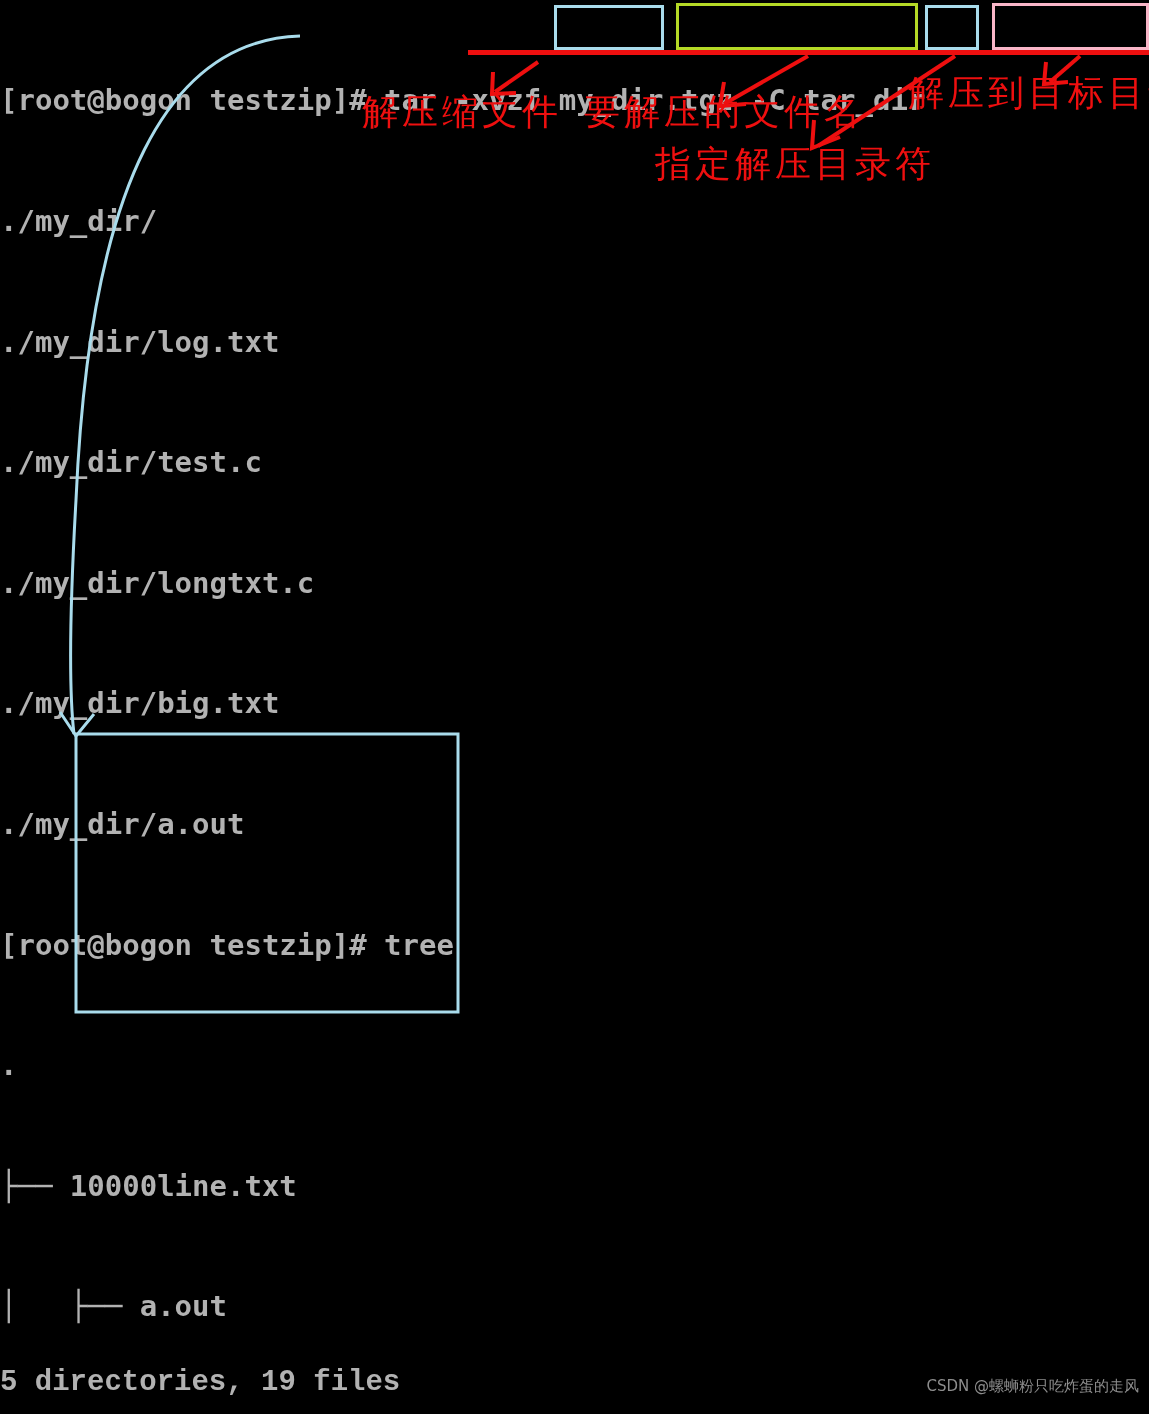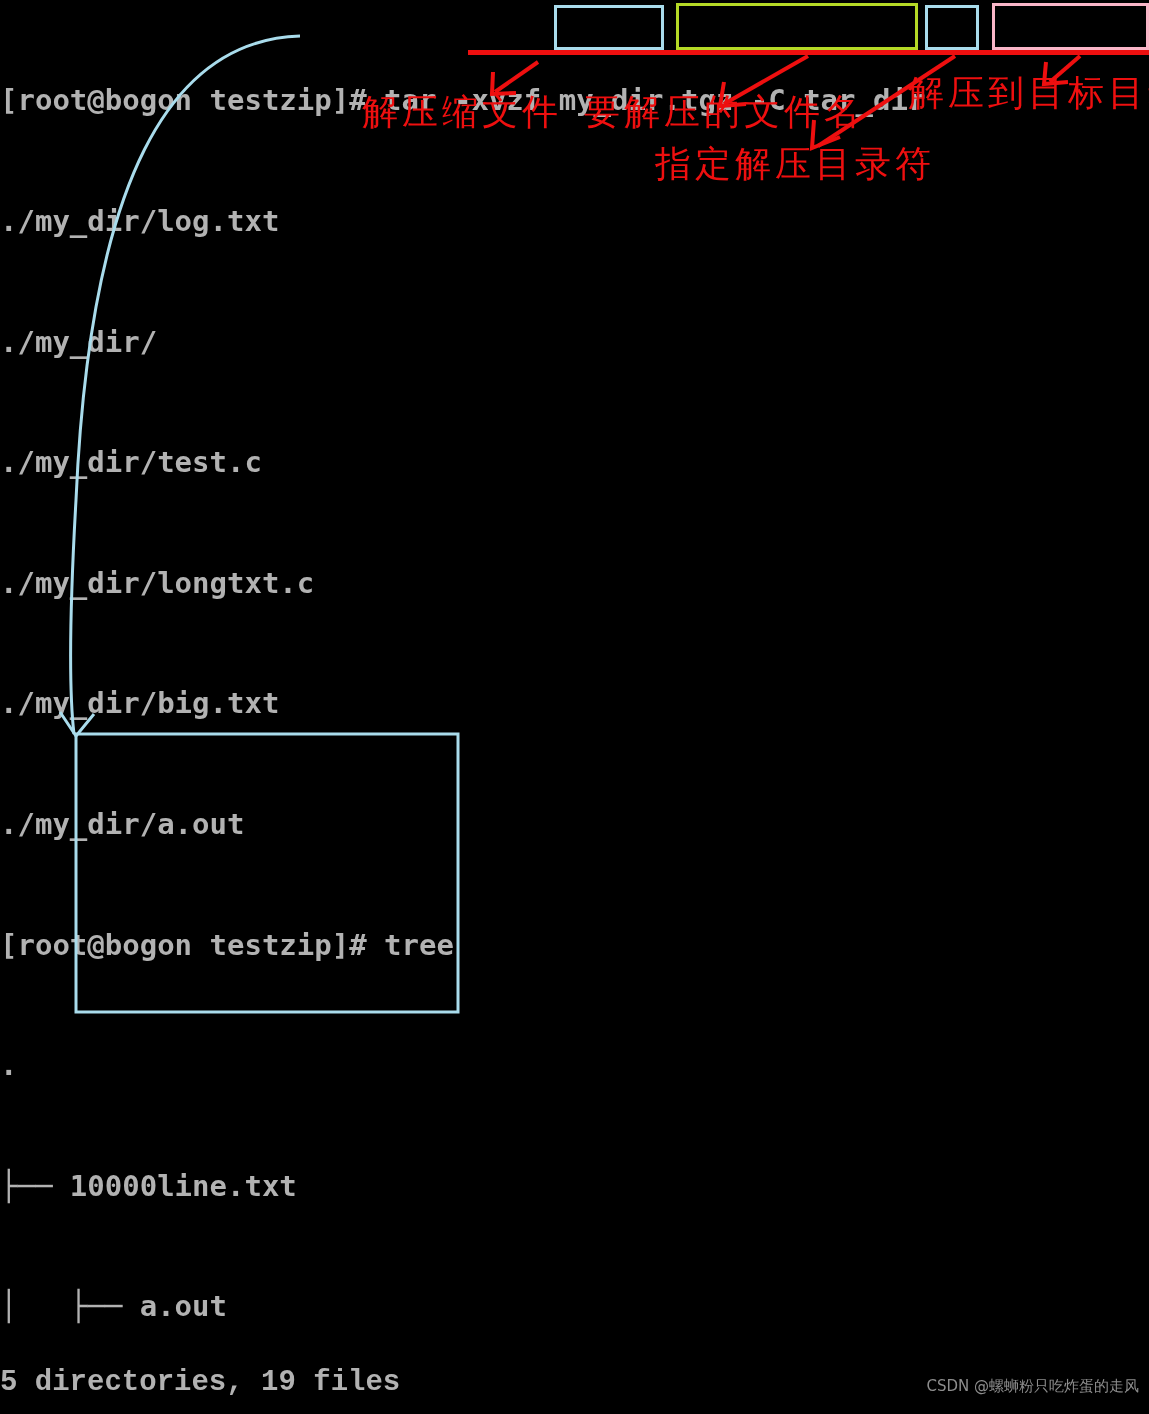--- a/index.html
+++ b/index.html
@@ -109,22 +109,22 @@
     white-space: nowrap;
   }
 </style>
 </head>
 <body>
 
 <div id="screen">
 
   <div id="term">
     <div class="line tline">[root@bogon testzip]# tar -xvzf my_dir.tgz -C tar_dir</div>
+    <div class="line tline">./my_dir/</div>
     <div class="line tline">./my_dir/log.txt</div>
-    <div class="line tline">./my_dir/</div>
     <div class="line tline">./my_dir/test.c</div>
     <div class="line tline">./my_dir/longtxt.c</div>
     <div class="line tline">./my_dir/big.txt</div>
     <div class="line tline">./my_dir/a.out</div>
     <div class="line tline">[root@bogon testzip]# tree</div>
     <div class="line tline">.</div>
     <div class="line tline">├── 10000line.txt</div>
     <div class="line tline">│   ├── a.out</div>
     
     

